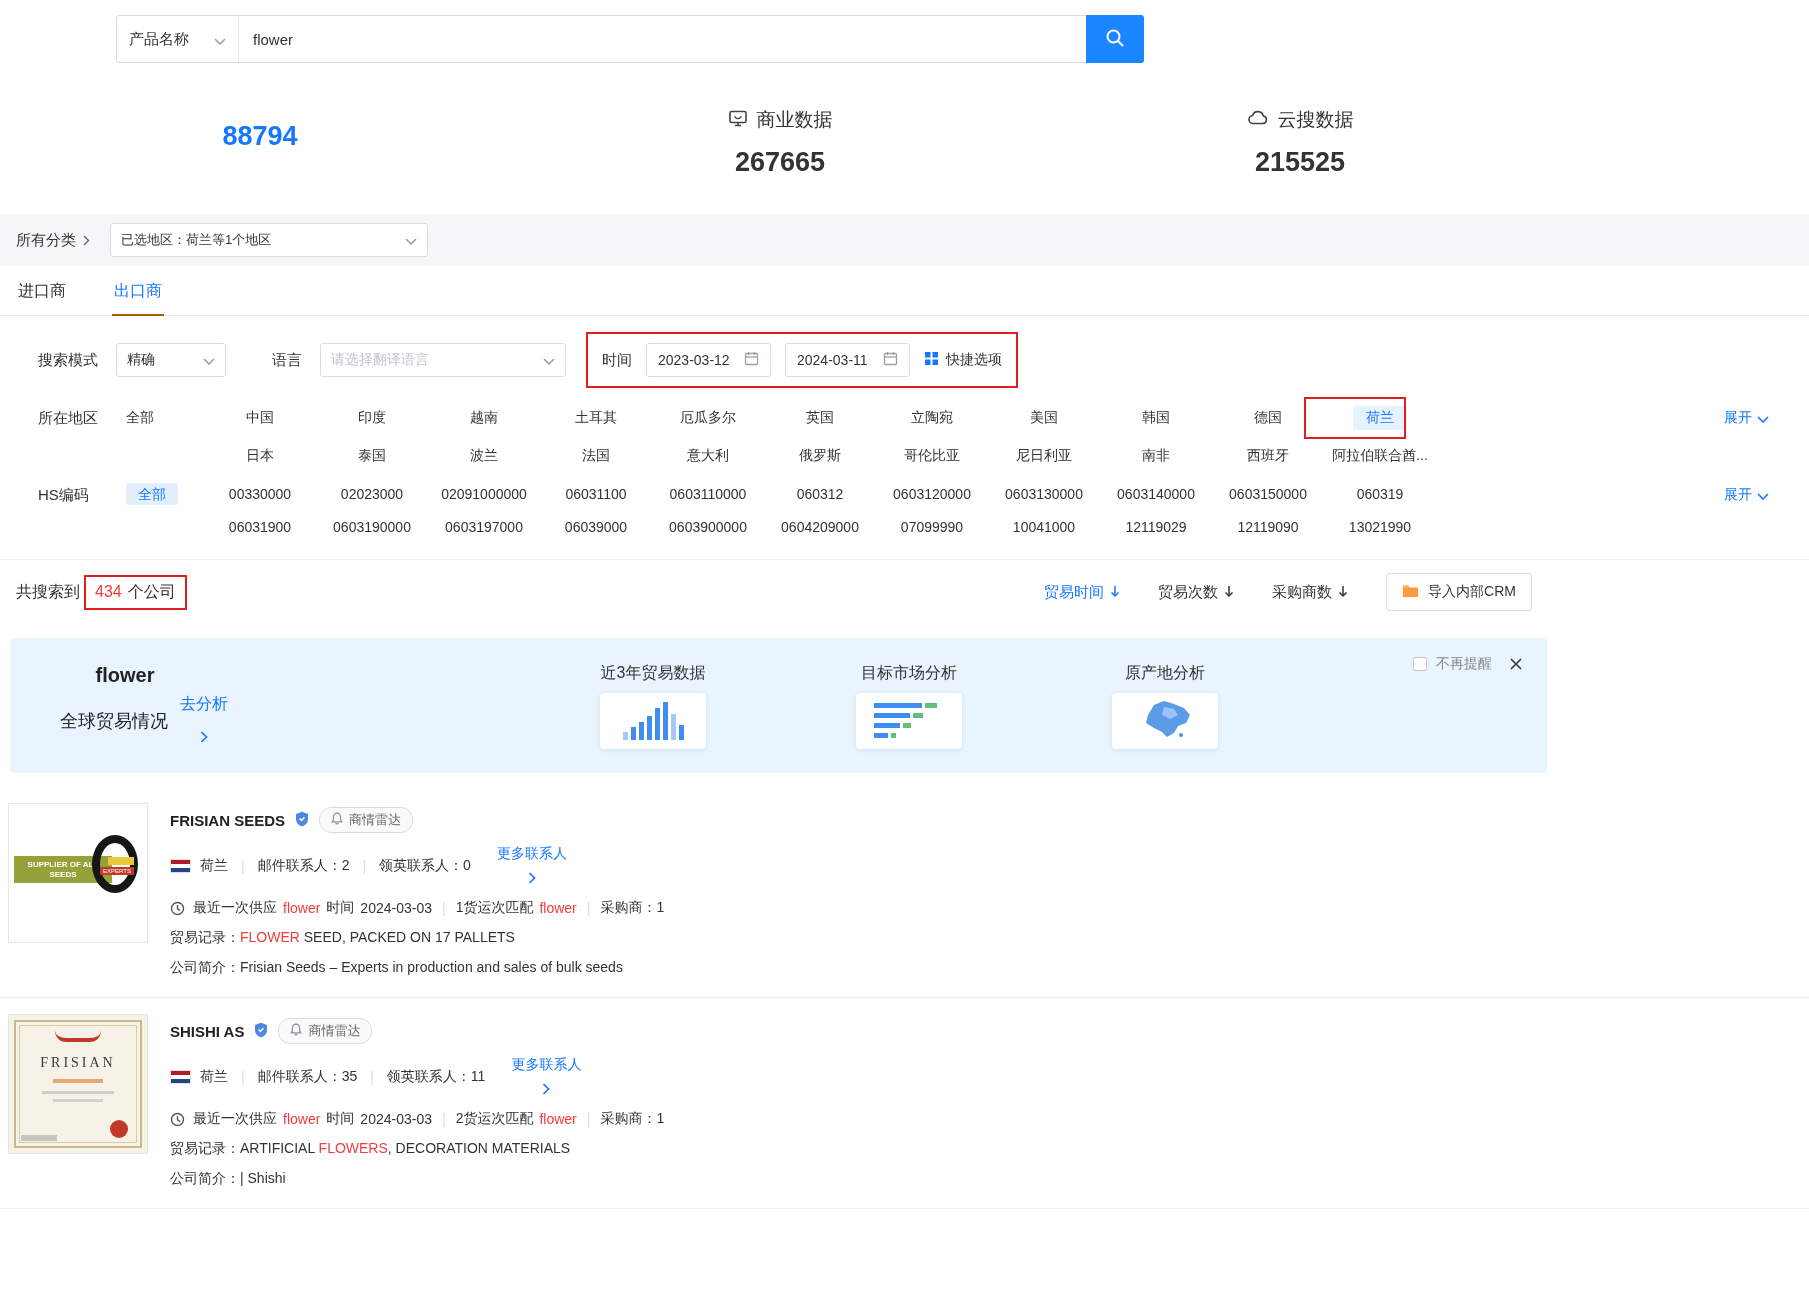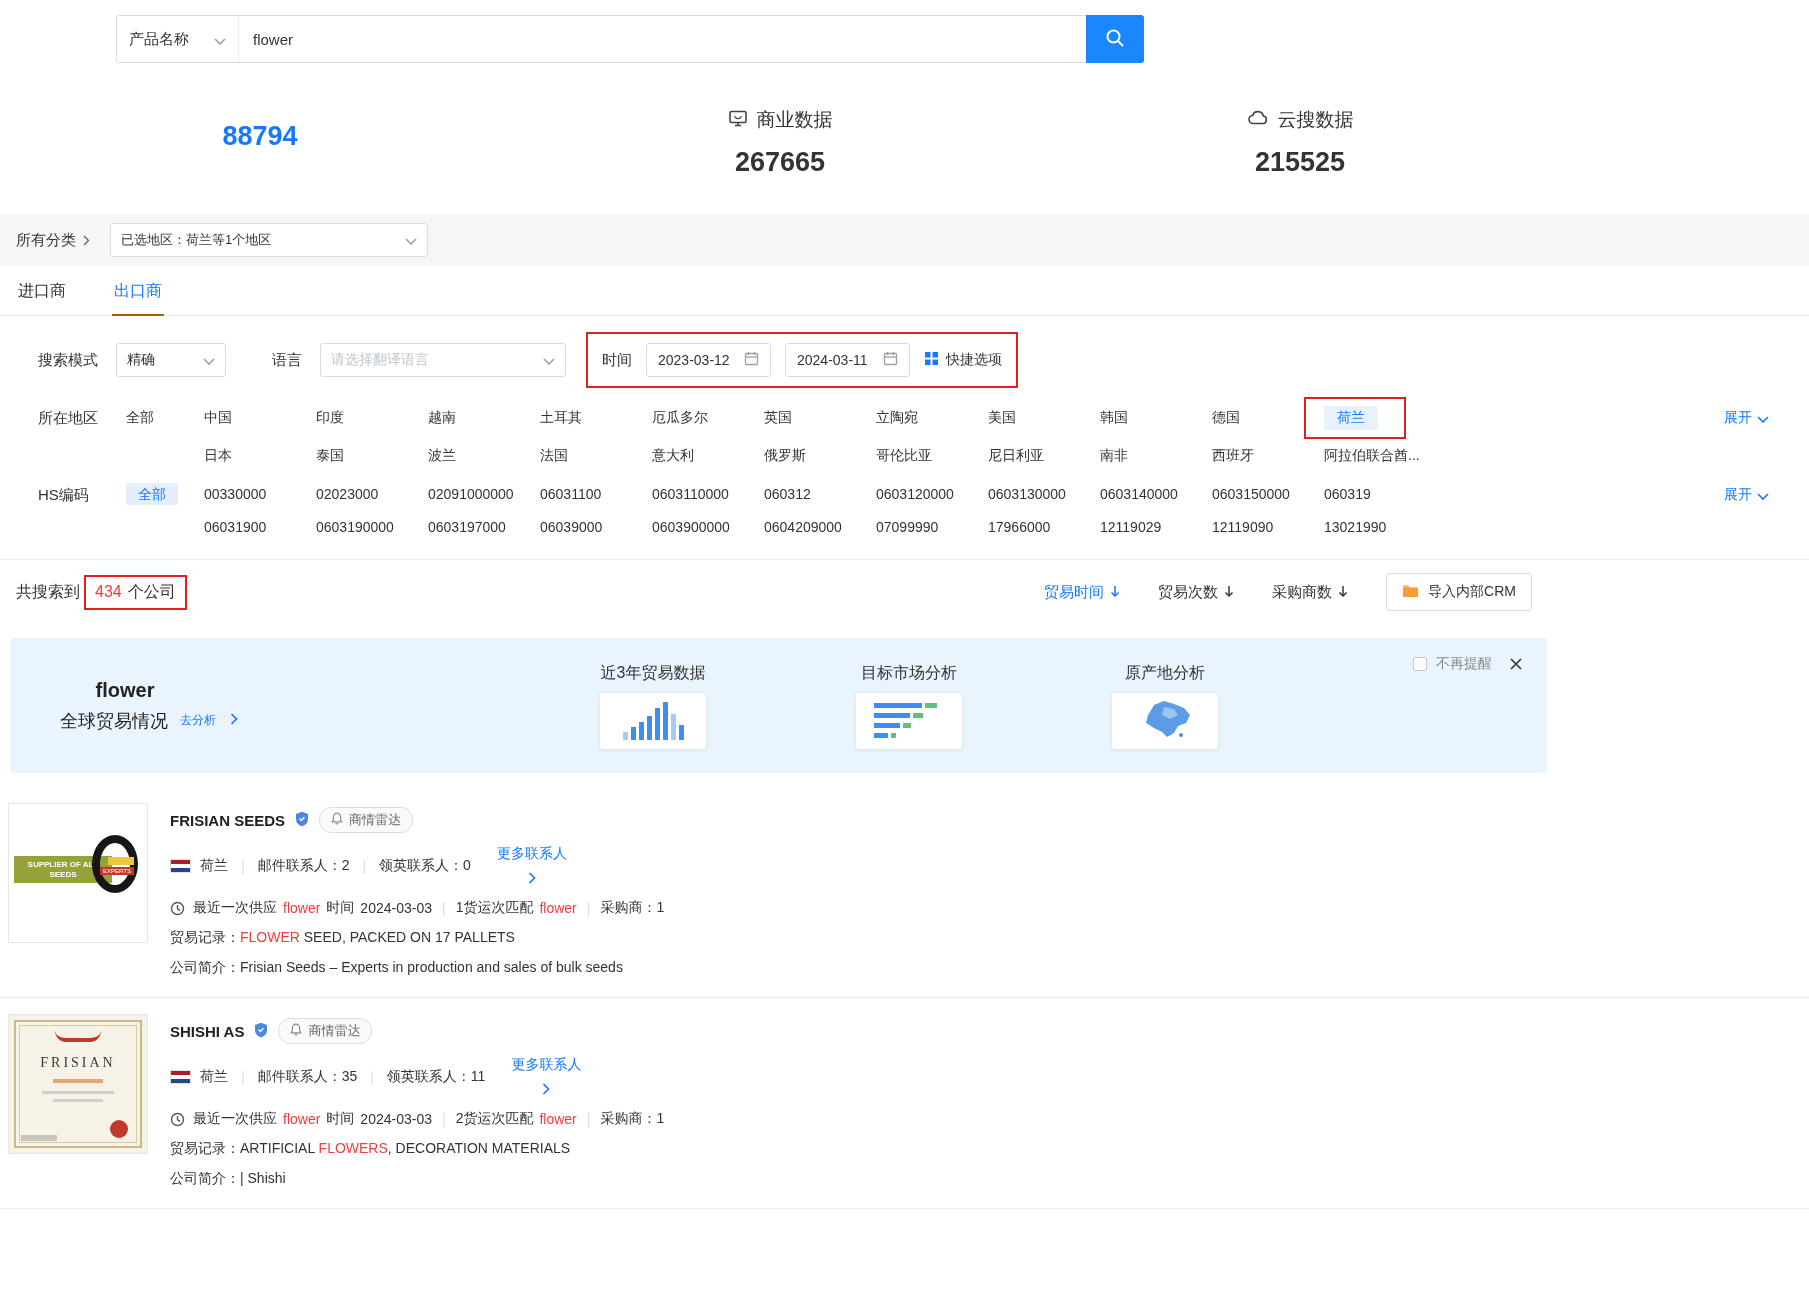--- a/index.html
+++ b/index.html
@@ -42,21 +42,21 @@
   .time-annotation { display:flex; align-items:center; gap:14px; border:2px solid #e02020; padding:9px 14px; margin-left:20px; }
   .time-annotation .flabel { margin-right:0; }
   .date-input { width:125px; height:34px; border:1px solid #dcdcdc; border-radius:3px; display:flex; align-items:center; justify-content:space-between; padding:0 11px; font-size:14px; background:#fff; cursor:pointer; }
   .quick-options { display:flex; align-items:center; gap:7px; font-size:14px; color:#333; cursor:pointer; white-space:nowrap; }
 
   .filter-list-row { display:flex; align-items:flex-start; margin-top:18px; }
   .fl-label { width:88px; font-size:15px; color:#333; padding-top:3px; flex-shrink:0; }
   .fl-all { width:78px; padding-top:3px; font-size:14px; flex-shrink:0; cursor:pointer; }
   .hs-all-badge { background:#e3efff; color:#1677ff; padding:3px 12px; border-radius:2px; }
   .fl-grid { display:grid; grid-template-columns:repeat(11,112px); row-gap:14px; font-size:14px; color:#333; }
-  .cell { cursor:pointer; padding-top:3px; white-space:nowrap; overflow:hidden; text-overflow:ellipsis; }
+  .cell { cursor:pointer; padding-top:3px; white-space:nowrap; overflow:hidden; text-overflow:ellipsis;text-align:center; }
   .nl-cell { position:relative; overflow:visible; padding-top:0; }
   .region-selected-badge { color:#1677ff; background:#e6f2ff; padding:3px 13px; border-radius:2px; display:inline-block; }
   .nl-annotation { position:absolute; left:-20px; top:-9px; width:102px; height:42px; border:2px solid #e02020; pointer-events:none; }
   .expand { margin-left:auto; display:flex; align-items:center; gap:5px; color:#1677ff; font-size:14px; cursor:pointer; padding-top:3px; text-decoration:none; }
 
   .hr { height:1px; background:#efefef; margin-top:18px; }
 
   
   .results-bar { display:flex; align-items:center; width:1548px; padding:13px 16px; }
   .summary { display:flex; align-items:center; font-size:16px; color:#333; }
@@ -66,21 +66,21 @@
   .sort { display:flex; align-items:center; gap:6px; font-size:15px; color:#333; cursor:pointer; }
   .sort.active { color:#1677ff; }
   .crm-btn { height:38px; border:1px solid #dcdcdc; background:#fff; border-radius:3px; display:flex; align-items:center; gap:9px; padding:0 15px; font-size:14px; color:#333; cursor:pointer; }
 
   
   .banner { position:relative; width:1537px; height:135px; margin:14px 0 0 10px; background:#e9f4fe; border-radius:4px; display:flex; align-items:center; }
   .banner-left { margin-left:50px; width:212px; }
   .banner-kw { width:130px; text-align:center; font-size:20px; font-weight:bold; color:#222; }
   .banner-sub-row { display:flex; align-items:center; gap:12px; margin-top:7px; }
   .banner-sub { font-size:18px; color:#222; }
-  .analyze { display:flex; align-items:center; gap:14px; color:#1677ff; font-size:12px; cursor:pointer; text-decoration:none; }
+  .analyze { display:flex; align-items:center; gap:14px; color:#1677ff; font-size:16px; cursor:pointer; text-decoration:none;flex-direction:column; }
   .chart-col { display:flex; flex-direction:column; align-items:center; }
   .chart-col .ctitle { font-size:16px; color:#333; margin-bottom:9px; }
   .chart-card { width:106px; height:56px; background:#fff; border-radius:4px; box-shadow:0 1px 5px rgba(0,0,0,.09); display:flex; align-items:center; justify-content:center; cursor:pointer; }
   .c1 { margin-left:328px; } .c2 { margin-left:150px; } .c3 { margin-left:150px; }
   .mini-bars { display:flex; align-items:flex-end; gap:3px; height:38px; }
   .mini-bars i { display:block; width:5px; background:#3f8cf3; }
   .mini-bars i:nth-child(1){height:8px;background:#a8c9f5;} .mini-bars i:nth-child(2){height:13px;}
   .mini-bars i:nth-child(3){height:18px;} .mini-bars i:nth-child(4){height:24px;}
   .mini-bars i:nth-child(5){height:32px;} .mini-bars i:nth-child(6){height:38px;}
   .mini-bars i:nth-child(7){height:26px;background:#a8c9f5;} .mini-bars i:nth-child(8){height:15px;}
@@ -299,21 +299,21 @@
         <div class="cell">0603140000</div>
         <div class="cell">0603150000</div>
         <div class="cell">060319</div>
         <div class="cell">06031900</div>
         <div class="cell">0603190000</div>
         <div class="cell">0603197000</div>
         <div class="cell">06039000</div>
         <div class="cell">0603900000</div>
         <div class="cell">0604209000</div>
         <div class="cell">07099990</div>
-        <div class="cell">17966000</div>
+        <div class="cell">10041000</div>
         <div class="cell">12119029</div>
         <div class="cell">12119090</div>
         <div class="cell">13021990</div>
       </div>
       <a class="expand">
         <span>展开</span>
         <span><svg width="12" height="7" viewBox="0 0 12 7">
               <polyline points="1,1 6,6 11,1" fill="none" stroke="#1677ff" stroke-width="1.6"></polyline>
             </svg></span>
       </a>

